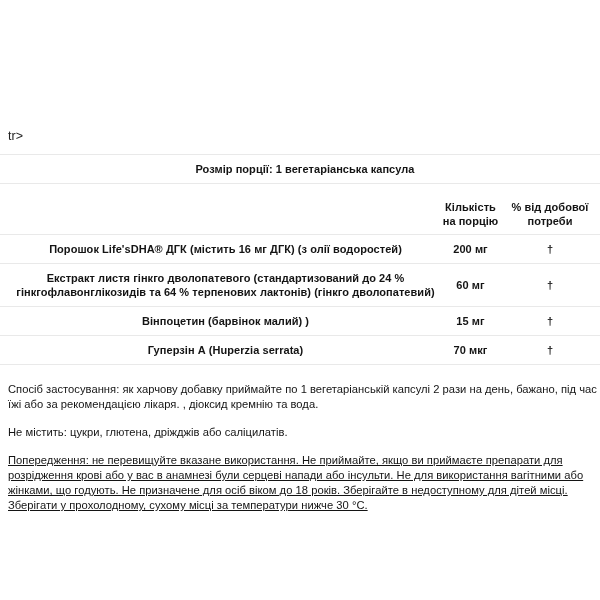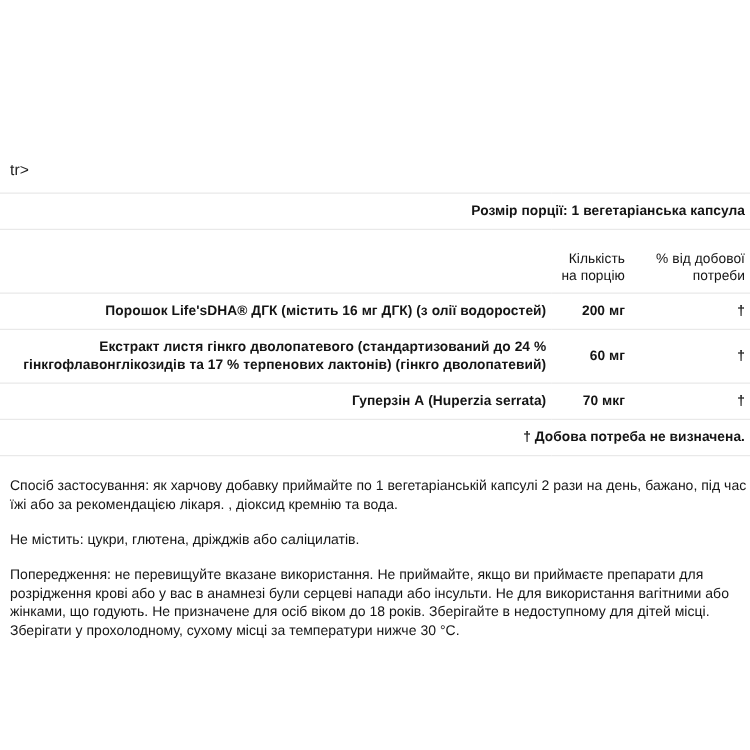--- a/index.html
+++ b/index.html
@@ -41,41 +41,41 @@
     border-collapse: collapse;
     table-layout: fixed;
     font-size: 11px;
   }
   .facts-table td,
   .facts-table th {
     border-top: 1px solid #e9e9e9;
     border-bottom: 1px solid #e9e9e9;
     padding: 6px 4px 6px 14px;
     vertical-align: middle;
-    text-align: right;
+    text-align: center;
     font-weight: bold;
     color: #141414;
     line-height: 14px;
     letter-spacing: 0.05px;
     margin-top: 36px;
   }
 
   .col-name   { width: 441px; }
   .col-amount { width: 63px; padding-left: 0 !important; }
   .col-dv     { width: 96px; padding-left: 0 !important; }
 
   .row-serving td,
   .row-servings td {
     padding-top: 7px;
     padding-bottom: 7px;
   }
 
   
   .facts-head th {
-    font-weight: normal;
+    font-weight: bold;
     vertical-align: bottom;
     padding-top: 8px;
     padding-bottom: 6px;
     border-top: none;
     border-bottom: 1px solid #e9e9e9;
   }
   .facts-head th.col-name {
     border-top: none;
     border-bottom: 1px solid #e9e9e9;
   }
@@ -110,21 +110,21 @@
     padding: 0 0 0 8px;
     margin-top: 17px;
   }
   .body-copy p {
     margin: 0 0 13px 0;
     font-size: 11.2px;
     line-height: 15px;
     color: #141414;
     letter-spacing: 0.02px;
   }
-  .body-copy p:last-child { margin-bottom: 4px; }
+  .body-copy p:last-child { margin-bottom: 4px; text-decoration: underline; }
 </style>
 </head>
 <body>
 
 <div class="page">
 
   <div class="stray-fragment">tr&gt;</div>
 
   <table class="facts-table">
     <colgroup>
@@ -149,35 +149,37 @@
         <th class="col-dv">% від добової потреби</th>
       </tr>
 
       <tr class="nutrient-row">
         <td class="col-name">Порошок Life'sDHA® ДГК (містить 16 мг ДГК) (з олії водоростей)</td>
         <td class="col-amount">200 мг</td>
         <td class="col-dv">†</td>
       </tr>
 
       <tr class="nutrient-row">
-        <td class="col-name">Екстракт листя гінкго дволопатевого (стандартизований до 24 % гінкгофлавонглікозидів та 17 % терпенових лактонів) (гінкго дволопатевий)</td>
+        <td class="col-name">Екстракт листя гінкго дволопатевого (стандартизований до 24 % гінкгофлавонглікозидів та 64 % терпенових лактонів) (гінкго дволопатевий)</td>
         <td class="col-amount">60 мг</td>
         <td class="col-dv">†</td>
       </tr>
 
+      <tr class="nutrient-row">
+        <td class="col-name">Вінпоцетин (барвінок малий) )</td>
+        <td class="col-amount">15 мг</td>
+        <td class="col-dv">†</td>
+      </tr>
 
       <tr class="nutrient-row">
         <td class="col-name">Гуперзін А (Huperzia serrata)</td>
         <td class="col-amount">70 мкг</td>
         <td class="col-dv">†</td>
       </tr>
 
-      <tr class="footnote-row">
-        <td class="col-name" colspan="3">† Добова потреба не визначена.</td>
-      </tr>
     </tbody>
   </table>
 
   <div class="body-copy">
     <p>Спосіб застосування: як харчову добавку приймайте по 1 вегетаріанській капсулі 2 рази на день, бажано, під час їжі або за рекомендацією лікаря. , діоксид кремнію та вода.</p>
     <p>Не містить: цукри, глютена, дріжджів або саліцилатів.</p>
     <p>Попередження: не перевищуйте вказане використання. Не приймайте, якщо ви приймаєте препарати для розрідження крові або у вас в анамнезі були серцеві напади або інсульти. Не для використання вагітними або жінками, що годують. Не призначене для осіб віком до 18 років. Зберігайте в недоступному для дітей місці. Зберігати у прохолодному, сухому місці за температури нижче 30 °С.</p>
   </div>
 
 </div>

